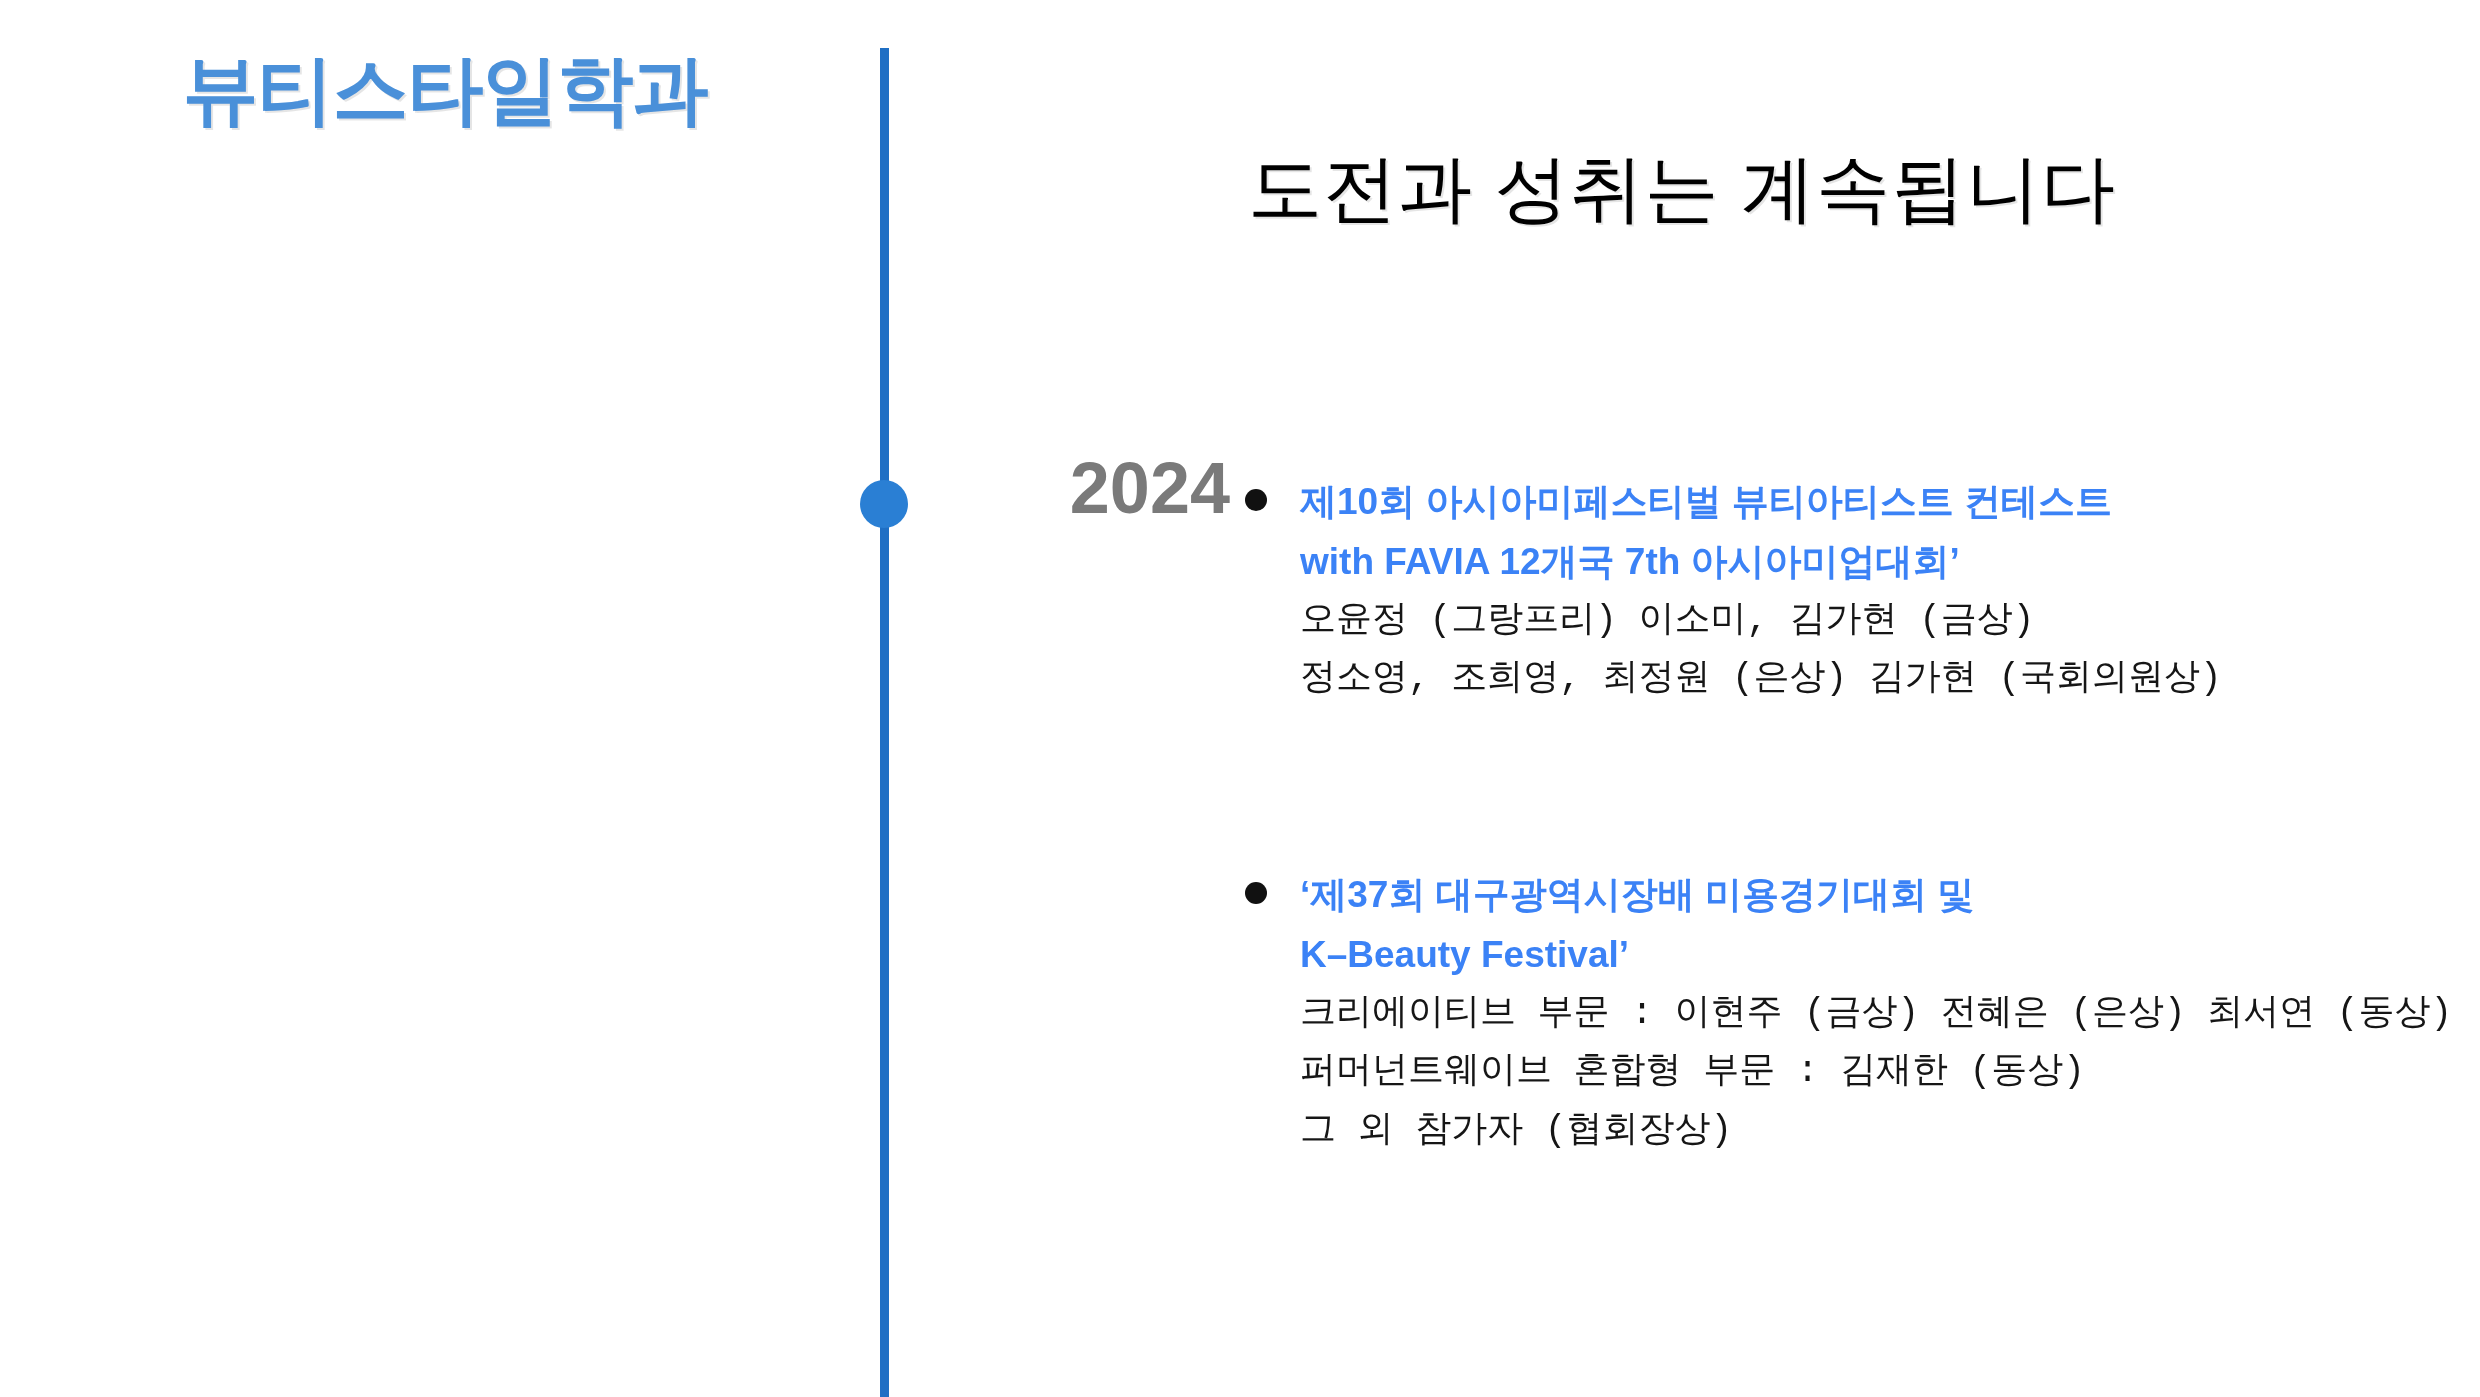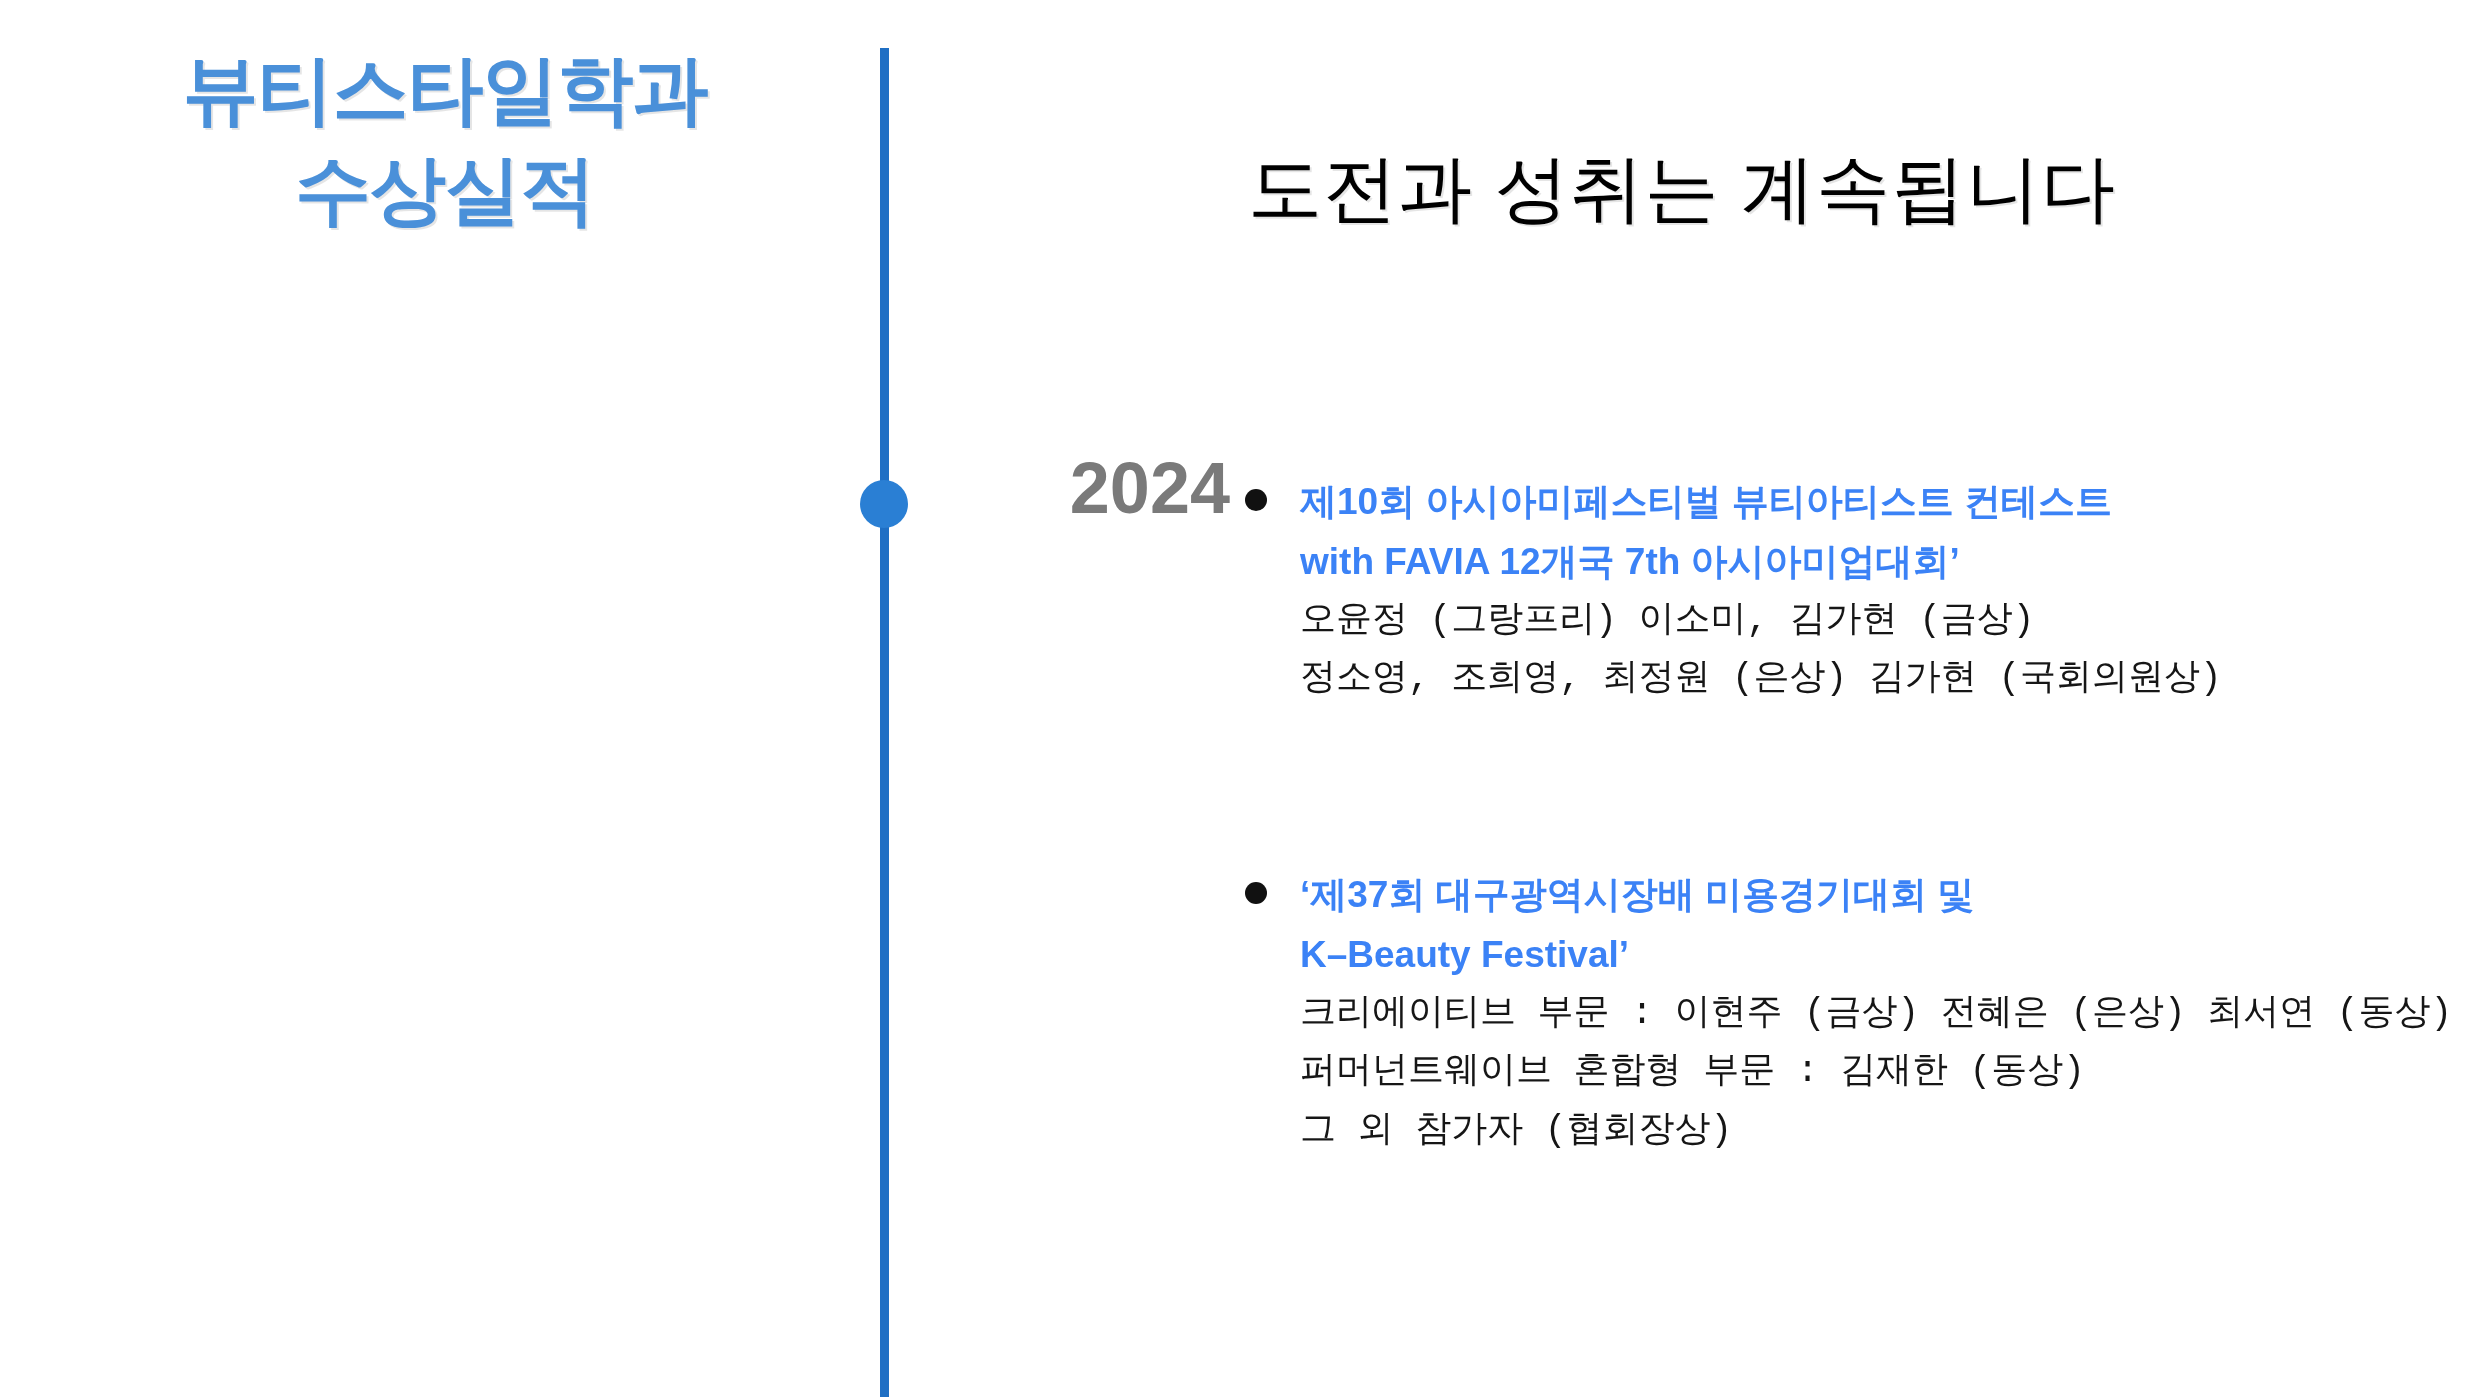--- a/index.html
+++ b/index.html
@@ -117,21 +117,20 @@
   }
 
   #entry-1 { top: 472px; }
   #entry-2 { top: 865px; }
 </style>
 </head>
 <body>
 
 <div id="left-title">
   <span class="line">뷰티스타일학과</span>
-  <span class="line">수상실적</span>
 </div>
 
 <div id="timeline-rule"></div>
 <div id="timeline-dot"></div>
 
 <div id="headline">도전과 성취는 계속됩니다</div>
 
 <div id="year-label">2024</div>
 
 <div class="entry" id="entry-1">

